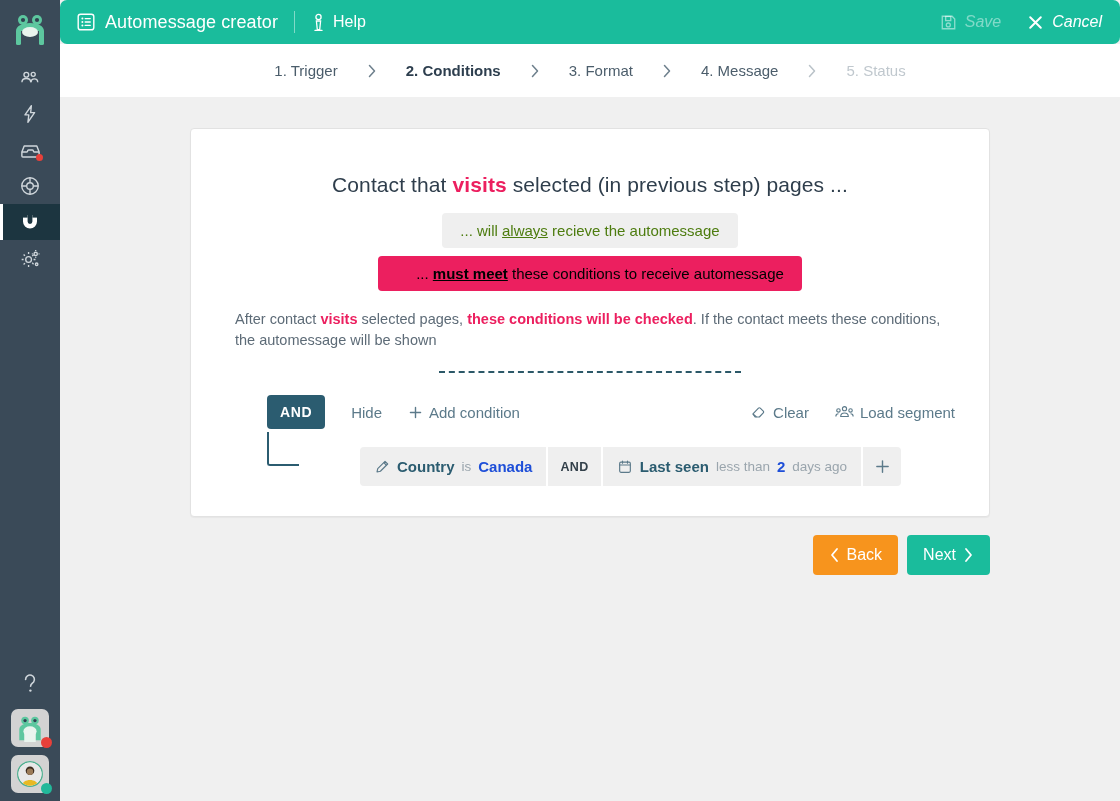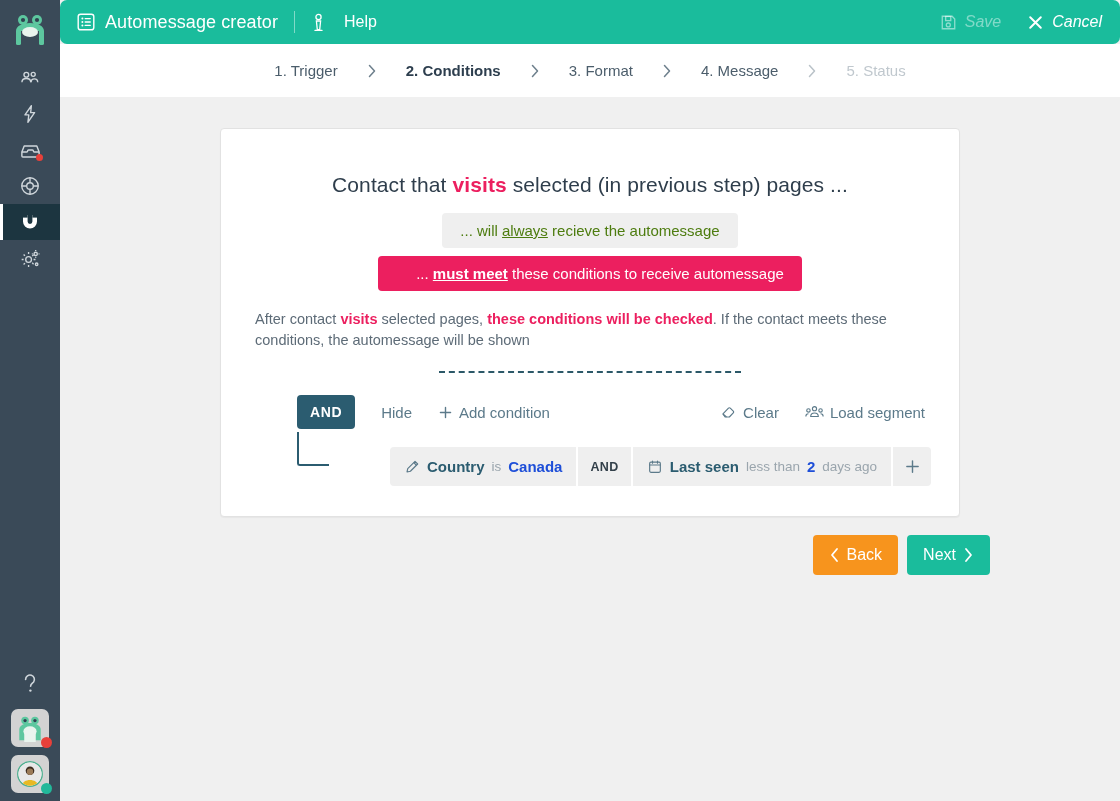--- a/index.html
+++ b/index.html
@@ -63,21 +63,21 @@
 
   
   .topbar {
     height: 44px; background: #1abc9c;
     display: flex; align-items: center;
     padding: 0 18px 0 16px; color: #ffffff; flex: 0 0 44px; border-radius: 7px;
   }
   .topbar-title { display: flex; align-items: center; gap: 9px; font-size: 18px; }
   .topbar-title .t-label { letter-spacing: .1px; }
   .topdiv { width: 1px; height: 22px; background: rgba(255,255,255,.45); margin: 0 16px; }
-  .topbar-help { display: flex; align-items: flex-start; gap: 18px; font-size: 16px; cursor: pointer; }
+  .topbar-help { display: flex; align-items: flex-start; gap: 7px; font-size: 16px; cursor: pointer; }
   .topbar-right { margin-left: auto; display: flex; align-items: center; gap: 26px; font-style: italic; }
   .top-action { display: flex; align-items: center; gap: 8px; font-size: 16px; cursor: pointer; }
   .top-action.disabled { color: rgba(255,255,255,.45); }
 
   
   .steps {
     height: 53px; background: #ffffff; flex: 0 0 53px;
     display: flex; align-items: center; justify-content: center;
     gap: 16px;
   }
@@ -85,39 +85,39 @@
   .step.current { font-weight: bold; color: #2d3e4e; }
   .step.muted { color: #c0c8ce; }
   .step-sep { margin: 0 13px; display: flex; align-items: center; }
 
   
   .content {
     flex: 1; background: #f0f0f0;
     padding: 22px 0 0 0; overflow: hidden;
   }
   .card {
-    width: 740px; margin: 9px auto 0 auto; background: #ffffff;
+    width: 800px; margin: 9px auto 0 auto; background: #ffffff;
     border-radius: 4px; border: 1px solid #e2e2e2;
     padding: 44px 34px 30px 34px;
     box-shadow: 0 1px 1px rgba(0,0,0,.04);
   }
   .headline {
     text-align: center; font-size: 21px; color: #2f3e4c;
     font-weight: normal; letter-spacing: .1px;
   }
   .pink { color: #ec1f5f; font-weight: bold; }
 
   .opts { margin-top: 16px; display: flex; flex-direction: column; align-items: center; gap: 8px; }
   .opt {
     border-radius: 4px; font-size: 15px; cursor: pointer;
     padding: 10px 18px; text-align: center; line-height: 1;
   }
   .opt-grey { background: #efefef; color: #4d7c0f; }
   .opt-grey u { text-decoration: underline; }
-  .opt-pink { background: #ec1f5f; color: #ffffff; font-weight: 500; padding-left: 38px; }
+  .opt-pink { background: #ec1f5f; color: #000000; font-weight: 500; padding-left: 38px; }
   .opt-pink b { font-weight: bold; text-decoration: underline; }
 
   .explain {
     margin: 18px auto 13px auto; max-width: 710px; text-align: left;
     font-size: 14.5px; color: #5d6b77; line-height: 1.45;
   }
   .explain .pk { color: #ec1f5f; font-weight: bold; }
 
   .divider {
     margin: 20px auto 0 auto; width: 302px; height: 0;

